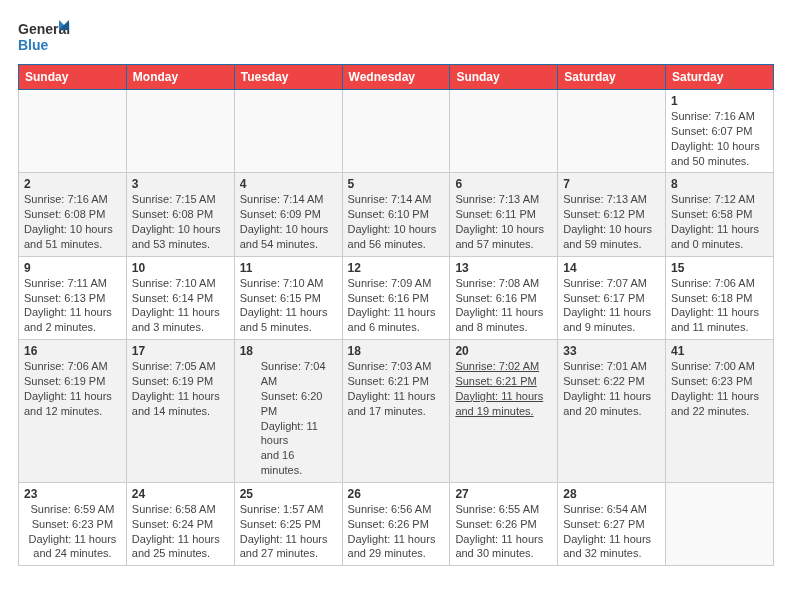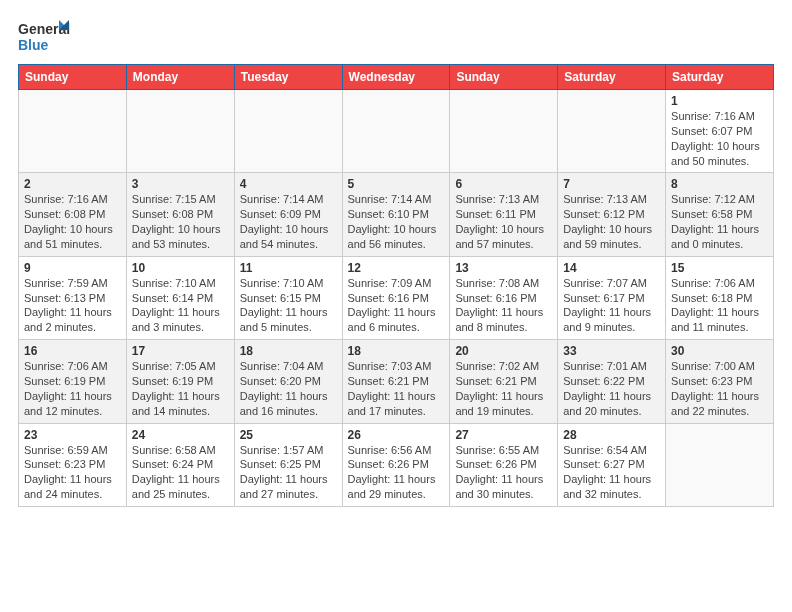--- a/index.html
+++ b/index.html
@@ -171,21 +171,21 @@
             <span class="day-num">8</span>
             <div class="day-info" style="white-space: pre-line;">Sunrise: 7:12 AM
 Sunset: 6:58 PM
 Daylight: 11 hours
 and 0 minutes.</div>
           </td>
         </tr>
         <tr>
           <td>
             <span class="day-num">9</span>
-            <div class="day-info" style="white-space: pre-line;">Sunrise: 7:59 AM
+            <div class="day-info" style="white-space: pre-line;">Sunrise: 7:11 AM
 Sunset: 6:13 PM
 Daylight: 11 hours
 and 2 minutes.</div>
           </td>
           <td>
             <span class="day-num">10</span>
             <div class="day-info" style="white-space: pre-line;">Sunrise: 7:10 AM
 Sunset: 6:14 PM
 Daylight: 11 hours
 and 3 minutes.</div>
@@ -236,58 +236,58 @@
           </td>
           <td>
             <span class="day-num">17</span>
             <div class="day-info" style="white-space: pre-line;">Sunrise: 7:05 AM
 Sunset: 6:19 PM
 Daylight: 11 hours
 and 14 minutes.</div>
           </td>
           <td>
             <span class="day-num">18</span>
-            <div class="day-info" style="white-space: pre-line;">Sunrise: 7:04 AM
+            <div class="day-info" style="white-space: pre-line; margin-left: 21px;">Sunrise: 7:04 AM
 Sunset: 6:20 PM
 Daylight: 11 hours
 and 16 minutes.</div>
           </td>
           <td>
             <span class="day-num">18</span>
             <div class="day-info" style="white-space: pre-line;">Sunrise: 7:03 AM
 Sunset: 6:21 PM
 Daylight: 11 hours
 and 17 minutes.</div>
           </td>
           <td>
             <span class="day-num">20</span>
-            <div class="day-info" style="white-space: pre-line;">Sunrise: 7:02 AM
+            <div class="day-info" style="white-space: pre-line; text-decoration: underline;">Sunrise: 7:02 AM
 Sunset: 6:21 PM
 Daylight: 11 hours
 and 19 minutes.</div>
           </td>
           <td>
             <span class="day-num">33</span>
             <div class="day-info" style="white-space: pre-line;">Sunrise: 7:01 AM
 Sunset: 6:22 PM
 Daylight: 11 hours
 and 20 minutes.</div>
           </td>
           <td>
-            <span class="day-num">30</span>
+            <span class="day-num">41</span>
             <div class="day-info" style="white-space: pre-line;">Sunrise: 7:00 AM
 Sunset: 6:23 PM
 Daylight: 11 hours
 and 22 minutes.</div>
           </td>
         </tr>
         <tr>
           <td>
             <span class="day-num">23</span>
-            <div class="day-info" style="white-space: pre-line;">Sunrise: 6:59 AM
+            <div class="day-info" style="white-space: pre-line; text-align: center;">Sunrise: 6:59 AM
 Sunset: 6:23 PM
 Daylight: 11 hours
 and 24 minutes.</div>
           </td>
           <td>
             <span class="day-num">24</span>
             <div class="day-info" style="white-space: pre-line;">Sunrise: 6:58 AM
 Sunset: 6:24 PM
 Daylight: 11 hours
 and 25 minutes.</div>

